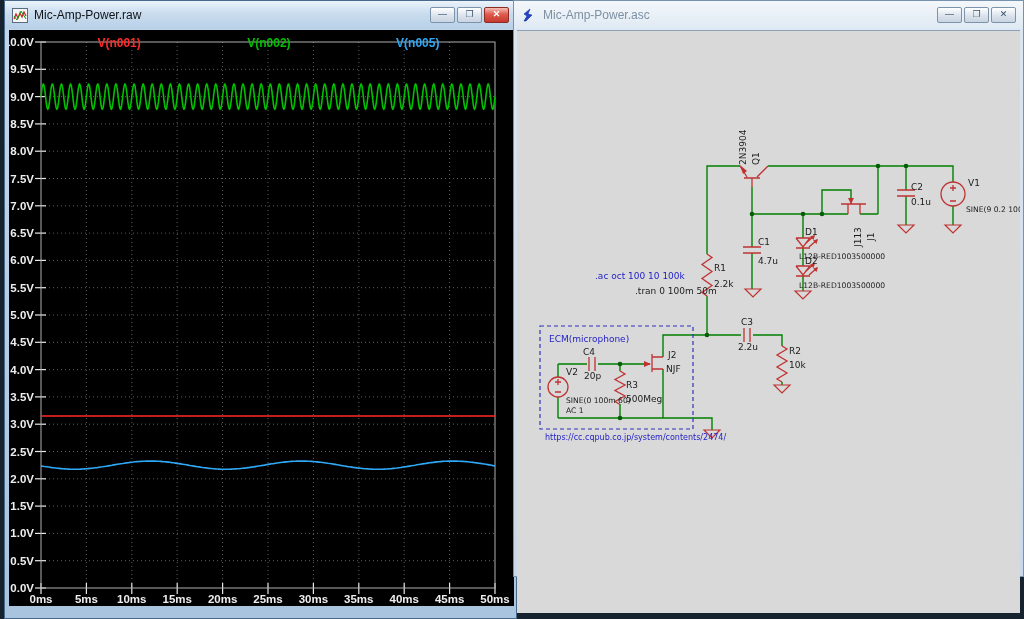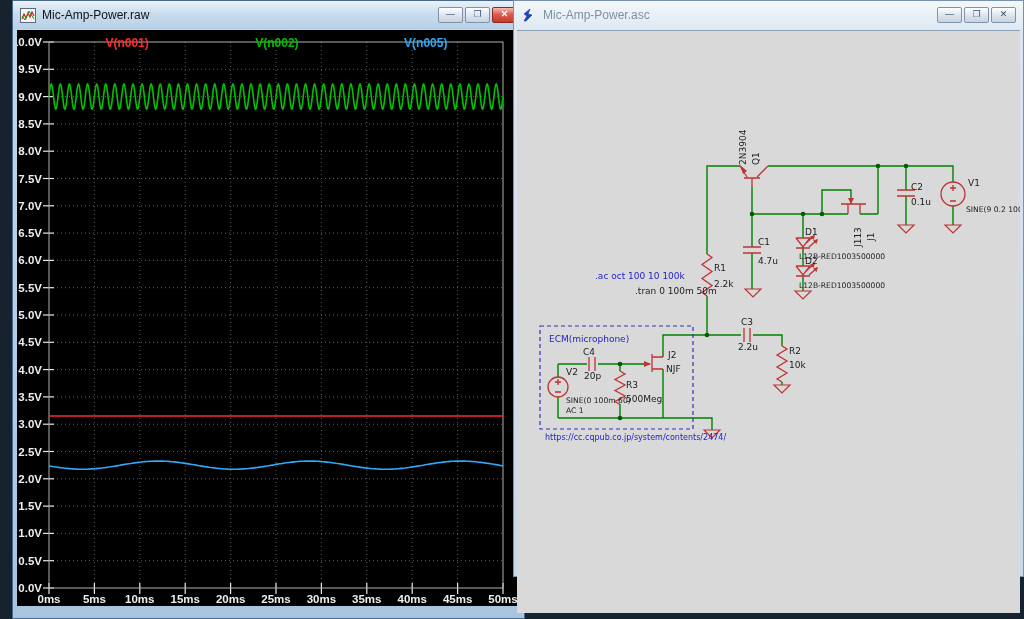--- a/index.html
+++ b/index.html
@@ -1,19 +1,19 @@
 <!DOCTYPE html>
 <html><head>
 <meta charset="utf-8">
 <style>
   html,body{margin:0;padding:0;}
   body{width:1024px;height:619px;position:relative;background:#16222e;overflow:hidden;
        font-family:"Liberation Sans",sans-serif;-webkit-font-smoothing:antialiased;}
   .window{position:absolute;box-sizing:border-box;}
-  #win-left{left:12px;top:0;width:513px;height:619px;border:1px solid #49698c;
+  #win-left{left:4px;top:0;width:513px;height:619px;border:1px solid #49698c;
             background:linear-gradient(#c3d7ea,#a9c4de);}
   #win-right{left:513px;top:0;width:511px;height:577px;border:1px solid #7792ac;
              background:linear-gradient(#dce6f1,#c9d8e8);}
   .titlebar{height:28px;display:flex;align-items:center;padding:0 7px;gap:6px;cursor:default;}
   #win-left .titlebar{background:linear-gradient(#ebf3fa,#c9dcee 45%,#b8d0e7);}
   #win-right .titlebar{background:linear-gradient(#f3f7fb,#dfe9f3);}
   .title{font-size:12px;color:#101418;white-space:nowrap;}
   #win-right .title{color:#7e90a1;}
   .buttons{margin-left:auto;display:flex;gap:2px;}
   .tb{width:25px;height:16px;border:1px solid #7d93a9;border-radius:2px;box-sizing:border-box;

